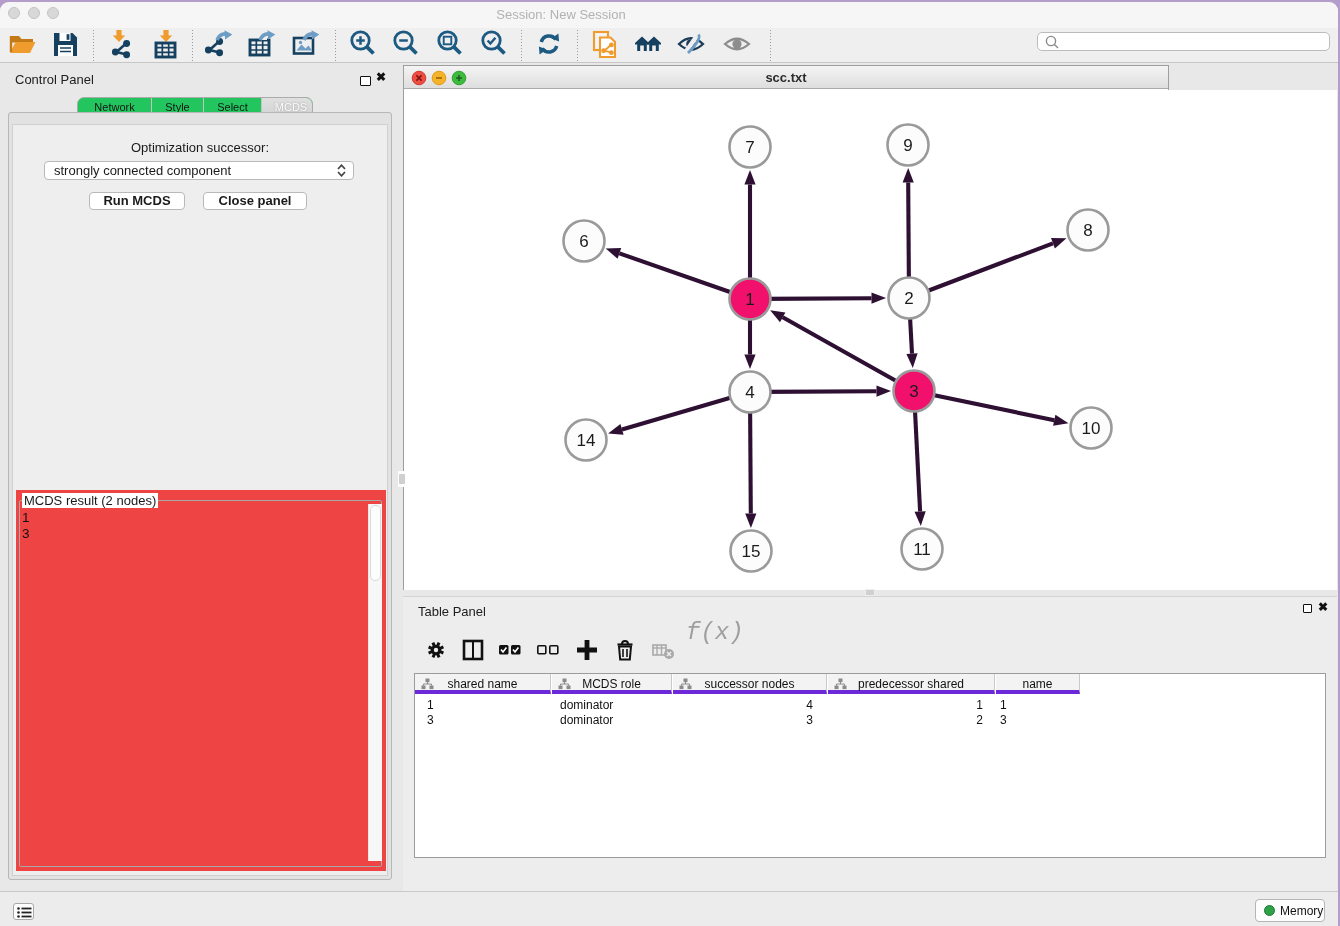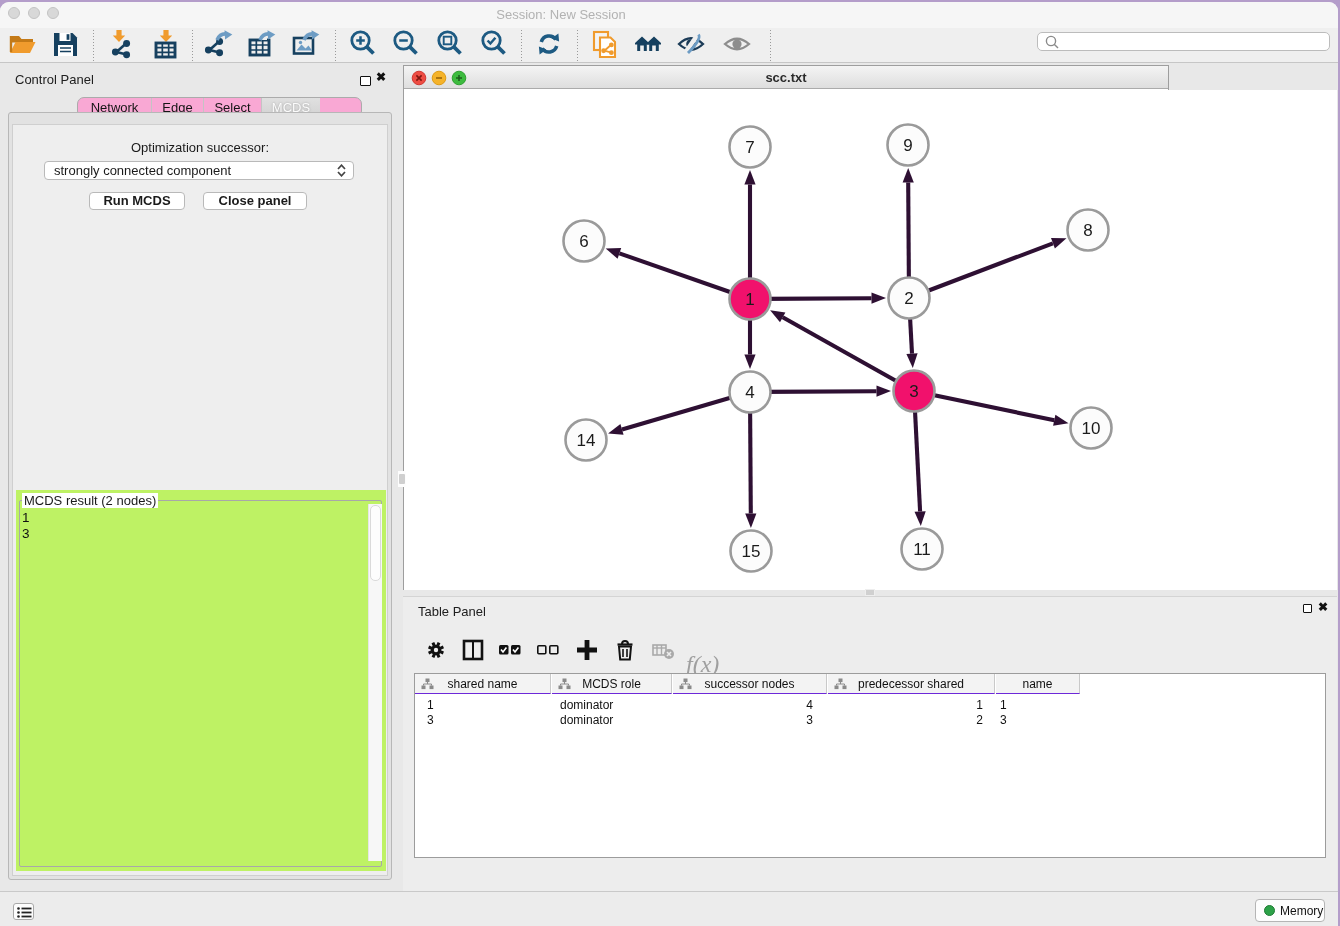--- a/index.html
+++ b/index.html
@@ -15,40 +15,40 @@
  font-size:13px;color:#b2b2b2}
 .toolbar{position:absolute;left:0;top:26px;width:1338px;height:35px;
  background:#efefef;border-bottom:1px solid #c6c6c6}
 .tsep{position:absolute;top:2px;height:31px;width:1px;
  background-image:linear-gradient(#9a9a9a 33%,rgba(0,0,0,0) 0%);background-size:1px 3px}
 .searchbox{position:absolute;left:1037px;top:4px;width:293px;height:19px;
  background:#fff;border:1px solid #bcbcbc;border-radius:5px}
 .icon{position:absolute;top:2px}
 
 .cphead{font-size:13px;color:#202020}
-.tabbar{position:absolute;left:77px;top:95px;width:285px;height:21px;
- display:flex;border:1px solid #ababab;border-radius:7px;background:#f9a8d4;
- font-size:13px;overflow:hidden}
+.tabbar{position:absolute;left:77px;top:95px;width:236px;height:21px;
+ display:flex;border:1px solid #ababab;border-radius:7px;background:#22c55e;
+ font-size:11px;overflow:hidden}
 .tabbar div{flex:none;text-align:center;line-height:19px;color:#151515;
  border-right:1px solid #c4c4c4}
 .tabbar div:last-child{border-right:none}
 .tabbar div.tab-dis,.btabs div.tab-dis{background:linear-gradient(#e0e0e0,#d2d2d2);color:#fcfcfc;
  text-shadow:0 0 2px rgba(110,110,110,.55)}
 .panelouter{position:absolute;left:8px;top:110px;width:384px;height:768px;
  background:#e2e2e2;border:1px solid #b7b7b7;border-radius:3px}
 .panelinner{position:absolute;left:3px;top:11px;width:376px;height:752px;
  background:#eeeeee;border:1px solid #cfcfcf}
 .optlabel{position:absolute;left:0;top:15px;width:100%;text-align:center;
  font-size:13px;color:#1a1a1a}
 .select{position:absolute;left:31px;top:36px;width:310px;height:19px;
  background:#fff;border:1px solid #b9b9b9;border-radius:4px;
  font-size:13px;color:#1a1a1a;line-height:17px;padding-left:9px}
 .btn{position:absolute;height:18px;background:#fff;border:1px solid #b9b9b9;
  border-radius:4px;font-size:13px;color:#1a1a1a;text-align:center;line-height:16px;font-weight:600}
-.mcdsbox{position:absolute;left:3px;top:365px;width:370px;height:381px;background:#bef264}
+.mcdsbox{position:absolute;left:3px;top:365px;width:370px;height:381px;background:#ef4444}
 .grpborder{position:absolute;left:3px;top:10px;width:363px;height:367px;
  border:1px solid #a8a8a8;border-radius:2px}
 .grplabel{position:absolute;left:6px;top:3px;background:#fff;padding:0 2px;
  font-size:13px;color:#1a1a1a}
 .mcdstext{position:absolute;left:6px;top:20px;font-size:13.5px;color:#111;line-height:16px}
 .vscroll{position:absolute;right:4px;top:14px;width:14px;height:357px;
  background:#f7f7f7;border-left:1px solid #e6e6e6}
 .vthumb{position:absolute;left:1px;top:1px;width:11px;height:76px;
  background:#fdfdfd;border:1px solid #dadada;border-radius:5px}
 
@@ -59,21 +59,21 @@
 .nettext{position:absolute;top:4px;left:0;width:100%;text-align:center;
  font-size:13px;font-weight:bold;color:#2b2b2b}
 .netcanvas{position:absolute;left:0;top:24px;width:933px;height:500px;background:#fff}
 
 .tablepanel{position:absolute;left:403px;top:594px;width:934px;height:295px;
  background:#ededed;border-top:1px solid #d4d4d4}
 .tphead{position:absolute;left:15px;top:7px;font-size:13px;color:#202020}
 .ttable{position:absolute;left:11px;top:76px;width:912px;height:185px;
  background:#fff;border:1px solid #9c9c9c;font-size:12px}
 .thdr{position:absolute;left:0;top:0;height:20px;background:#f3f3f3;
- border-right:1px solid #c9c9c9;border-bottom:1px solid #6d28d9}
+ border-right:1px solid #c9c9c9;border-bottom:4px solid #6d28d9}
 .thdr span{display:block;text-align:center;line-height:20px;color:#111}
 .trow{position:absolute;font-size:12px;color:#111}
 .btabs{position:absolute;left:290px;top:268px;height:20px;display:flex;
  border:1px solid #ababab;border-radius:7px;background:#fff;font-size:13px;overflow:hidden}
 .btabs div{flex:none;text-align:center;line-height:20px;color:#151515;border-right:1px solid #c4c4c4}
 .btabs div:last-child{border-right:none}
 
 .statusbar{position:absolute;left:0;top:889px;width:1338px;height:35px;
  background:#ececec;border-top:1px solid #c9c9c9}
 .membtn{position:absolute;right:13px;top:7px;width:70px;height:23px;
@@ -221,21 +221,21 @@
           <circle cx="7" cy="7" r="4.6" fill="none" stroke="#8a8a8a" stroke-width="1.4"></circle>
           <line x1="10.2" y1="10.2" x2="14" y2="14" stroke="#8a8a8a" stroke-width="1.4"></line>
         </svg>
       </div>
 </div>
 <div class="abs cphead" style="left:15px;top:70px">Control Panel</div>
 <div class="abs" style="left:360px;top:74px;width:11px;height:10px;background:#fff;border:1.5px solid #111;border-radius:1px"></div>
 <div class="abs" style="left:376px;top:68px;font-size:12px;font-weight:bold;color:#111">✖</div>
 <div class="tabbar">
       <div style="width:74px">Network</div>
-      <div style="width:52px">Edge</div>
+      <div style="width:52px">Style</div>
       <div style="width:58px">Select</div>
       <div class="tab-dis" style="width:58px">MCDS</div>
     </div>
 <div class="panelouter">
       <div class="panelinner">
 <div class="optlabel">Optimization successor:</div>
 <div class="select">strongly connected component<svg width="11" height="13" style="position:absolute;right:6px;top:2px" viewBox="0 0 11 13">
             <path d="M2 5 L5.5 1.2 L9 5" fill="none" stroke="#444" stroke-width="1.7"></path>
             <path d="M2 8 L5.5 11.8 L9 8" fill="none" stroke="#444" stroke-width="1.7"></path>
           </svg></div>
@@ -366,21 +366,21 @@
           <line x1="15" y1="12" x2="15" y2="20" stroke="#111" stroke-width="1.6"></line>
         </svg></div>
       <div class="abs" style="left:247px;top:40px;width:26px;height:26px"><svg width="26" height="26" viewBox="0 0 26 26">
           <rect x="3" y="8" width="13" height="10" fill="none" stroke="#a9a9a9" stroke-width="1.6"></rect>
           <line x1="3" y1="11" x2="16" y2="11" stroke="#a9a9a9" stroke-width="1.4"></line>
           <line x1="7" y1="8" x2="7" y2="18" stroke="#a9a9a9" stroke-width="1.4"></line>
           <line x1="11.5" y1="8" x2="11.5" y2="18" stroke="#a9a9a9" stroke-width="1.4"></line>
           <circle cx="19" cy="17" r="5" fill="#a9a9a9"></circle>
           <path d="M17 15 l4 4 M17 19 l4 -4" stroke="#ededed" stroke-width="1.6"></path>
         </svg></div>
-<div class="abs" style="left:283px;top:54px;width:50px;height:28px;font-family:Liberation Serif, serif;font-style:italic;font-size:24px;color:#9f9f9f">f(x)</div>
+<div class="abs" style="left:283px;top:22px;width:50px;height:28px;font-family:Liberation Mono, monospace;font-style:italic;font-size:24px;color:#9f9f9f">f(x)</div>
 <div class="ttable">
 <div class="thdr" style="left:0px;width:136px">
           <span style="position:absolute;left:6px;top:4px;line-height:0"><svg width="13" height="12" viewBox="0 0 13 12" style="vertical-align:-1px">
               <rect x="4.5" y="0.5" width="4" height="3.6" fill="#8a8a8a"></rect>
               <rect x="0.5" y="7.5" width="4" height="3.6" fill="#8a8a8a"></rect>
               <rect x="8.5" y="7.5" width="4" height="3.6" fill="#8a8a8a"></rect>
               <path d="M6.5 4 v2 M2.5 7.5 v-1.5 h8 v1.5" fill="none" stroke="#8a8a8a" stroke-width="1"></path>
             </svg></span>
           <span>shared name</span>
         </div>

